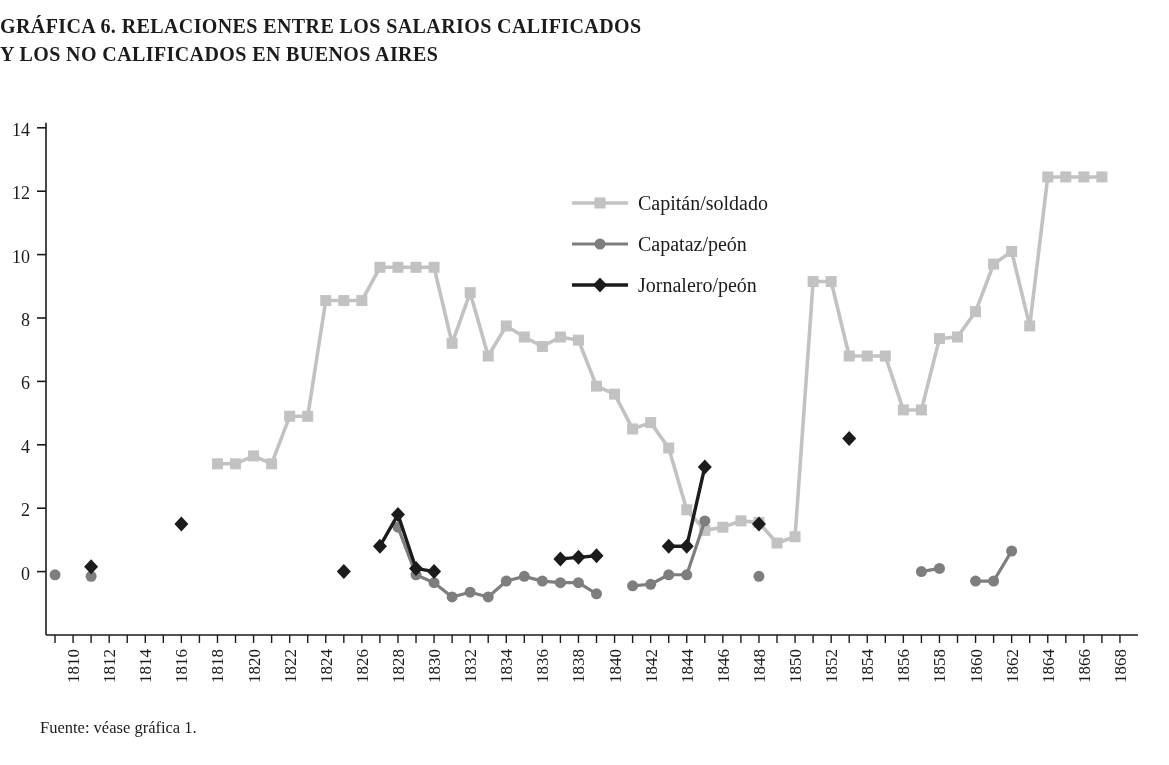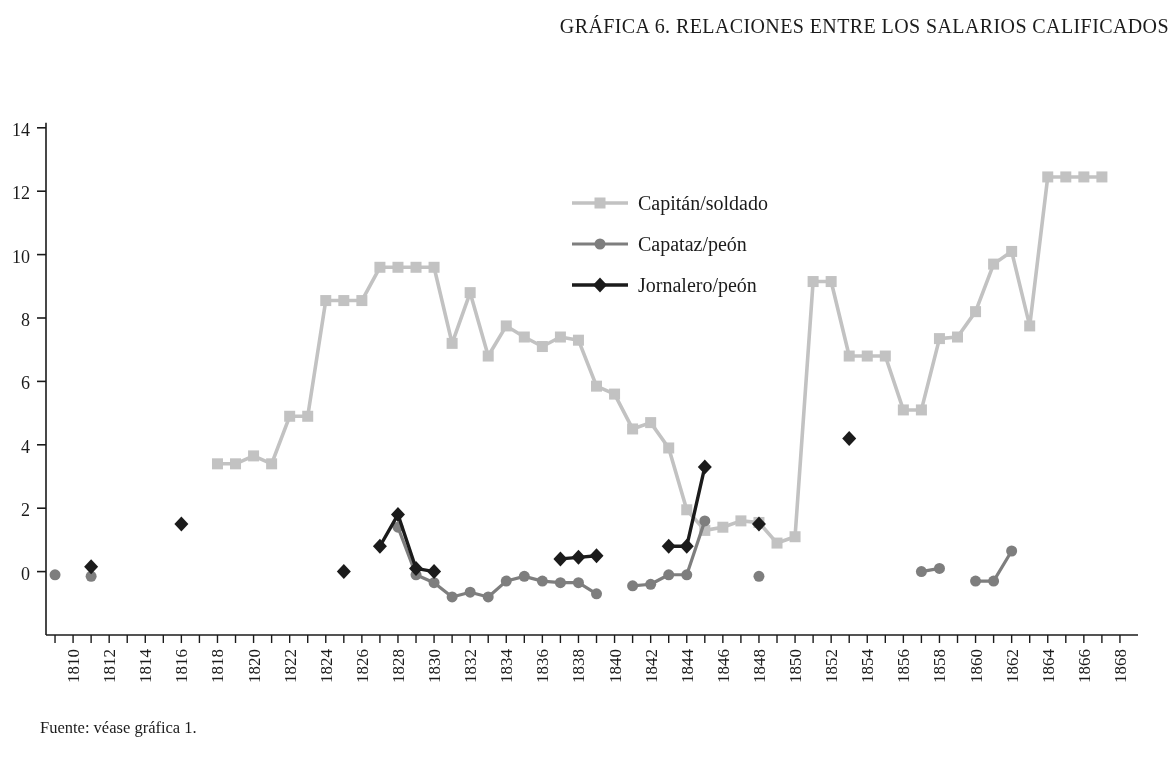--- a/index.html
+++ b/index.html
@@ -1,29 +1,30 @@
 <!DOCTYPE html>
 <html><head>
 <meta charset="utf-8">
 <style>
   html,body{margin:0;padding:0;background:#ffffff;}
   body{width:1169px;height:765px;position:relative;overflow:hidden;
        font-family:"Liberation Serif",serif;color:#1b1b1b;}
-  .title{position:absolute;top:12px;left:0;width:1169px;text-align:right;
-         font-size:20px;letter-spacing:0.4px;line-height:28px;font-weight:400;}
+  .title{position:absolute;top:12px;left:0;width:1169px;text-align:left;
+         font-size:20px;letter-spacing:0.4px;line-height:28px;font-weight:700;}
   #chart-svg{position:absolute;top:90px;left:0;}
   svg text{font-family:"Liberation Serif",serif;}
   .footnote{position:absolute;top:718px;left:40px;font-size:16.5px;text-align:right;}
 </style>
 </head>
 <body>
 
 <div class="page">
   <div class="title">
     <div>GRÁFICA 6. RELACIONES ENTRE LOS SALARIOS CALIFICADOS</div>
+    <div>Y LOS NO CALIFICADOS EN BUENOS AIRES</div>
   </div>
 
   <svg id="chart-svg" width="1169" height="622" viewBox="0 0 1169 622" xmlns="http://www.w3.org/2000/svg">
       <line x1="46" y1="32.80000000000001" x2="46" y2="545" stroke="#1b1b1b" stroke-width="1.6"></line>
       <line x1="46" y1="545" x2="1138" y2="545" stroke="#1b1b1b" stroke-width="1.6"></line>
       <line x1="37" y1="481.6" x2="46" y2="481.6" stroke="#1b1b1b" stroke-width="1.6"></line>
       <text x="30" y="489.6" text-anchor="end" font-size="18" fill="#1b1b1b">0</text>
       <line x1="37" y1="418.2" x2="46" y2="418.2" stroke="#1b1b1b" stroke-width="1.6"></line>
       <text x="30" y="426.2" text-anchor="end" font-size="18" fill="#1b1b1b">2</text>
       <line x1="37" y1="354.8" x2="46" y2="354.8" stroke="#1b1b1b" stroke-width="1.6"></line>

